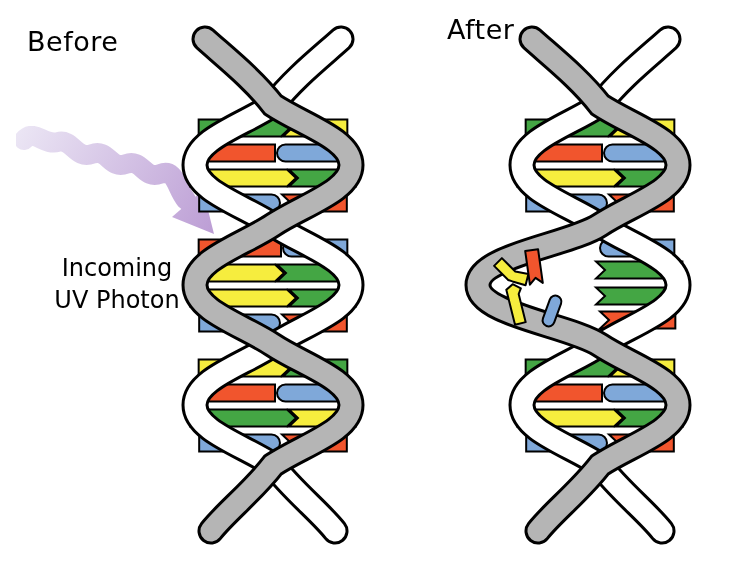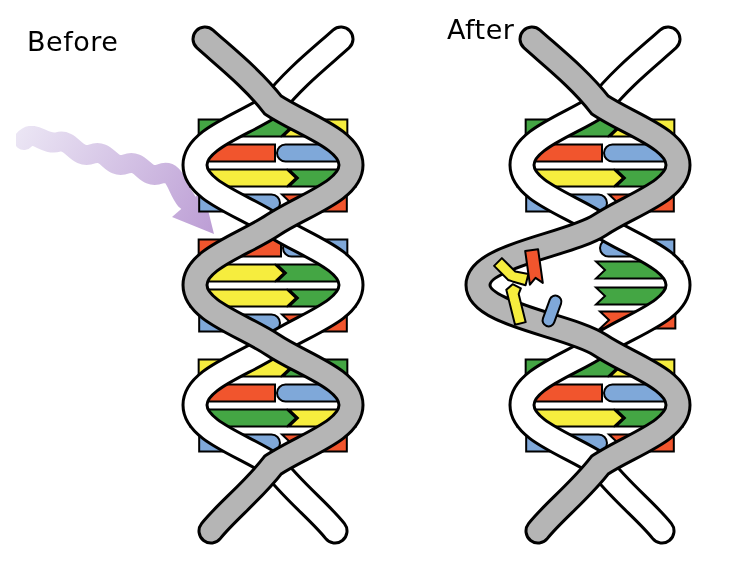--- a/index.html
+++ b/index.html
@@ -34,20 +34,24 @@
     <defs>
       <linearGradient id="uvgrad" gradientUnits="userSpaceOnUse" x1="0" y1="0" x2="200" y2="112">
         <stop offset="0" id="uvstop1" stop-color="#ece7f5"></stop>
         <stop offset="1" id="uvstop2" stop-color="#bb9cd4"></stop>
       </linearGradient>
     </defs>
     <path d="M 8 14 C 18 2 28 20 42 16 S 60 34 76 28 S 94 44 110 38 S 128 54 144 48 S 160 62 170 74" fill="none" stroke="url(#uvgrad)" stroke-width="20" stroke-linecap="round" stroke-linejoin="round"></path>
     <polygon points="198,108 156,91 187,64" fill="url(#uvgrad)"></polygon>
   </svg>
 
+  <div class="photon-label">
+    <div>Incoming</div>
+    <div>UV Photon</div>
+  </div>
 
   <svg id="helix-before-svg" viewBox="-140 0 280 535">
       <path d="M -74.33896154689552 94.5 L 8 94.5 L 17 103 L 8 111.5 L -74.33896154689552 111.5 Z" fill="#44a644" stroke="#000000" stroke-width="2"></path>
       <path d="M 10 94.5 L 74.33896154689552 94.5 L 74.33896154689552 111.5 L 10 111.5 L 19 103 Z" fill="#f6ed3e" stroke="#000000" stroke-width="2"></path>
       <path d="M -82.96582060999157 119.5 L 2 119.5 L 2 136.5 L -82.96582060999157 136.5 Z" fill="#f1552d" stroke="#000000" stroke-width="2"></path>
       <path d="M 82.96582060999157 119.5 L 12.5 119.5 A 8.5 8.5 0 0 0 12.5 136.5 L 82.96582060999157 136.5 Z" fill="#7fa8d9" stroke="#000000" stroke-width="2"></path>
       <path d="M -82.78670896087853 144.5 L 14 144.5 L 23 153 L 14 161.5 L -82.78670896087853 161.5 Z" fill="#f6ed3e" stroke="#000000" stroke-width="2"></path>
       <path d="M 16 144.5 L 82.78670896087853 144.5 L 82.78670896087853 161.5 L 16 161.5 L 25 153 Z" fill="#44a644" stroke="#000000" stroke-width="2"></path>
       <path d="M -73.8206374636051 169.5 L -1.5 169.5 A 8.5 8.5 0 0 1 -1.5 186.5 L -73.8206374636051 186.5 Z" fill="#7fa8d9" stroke="#000000" stroke-width="2"></path>
       <path d="M 9 169.5 L 73.8206374636051 169.5 L 73.8206374636051 186.5 L 9 186.5 L 18 178 Z" fill="#f1552d" stroke="#000000" stroke-width="2"></path>

